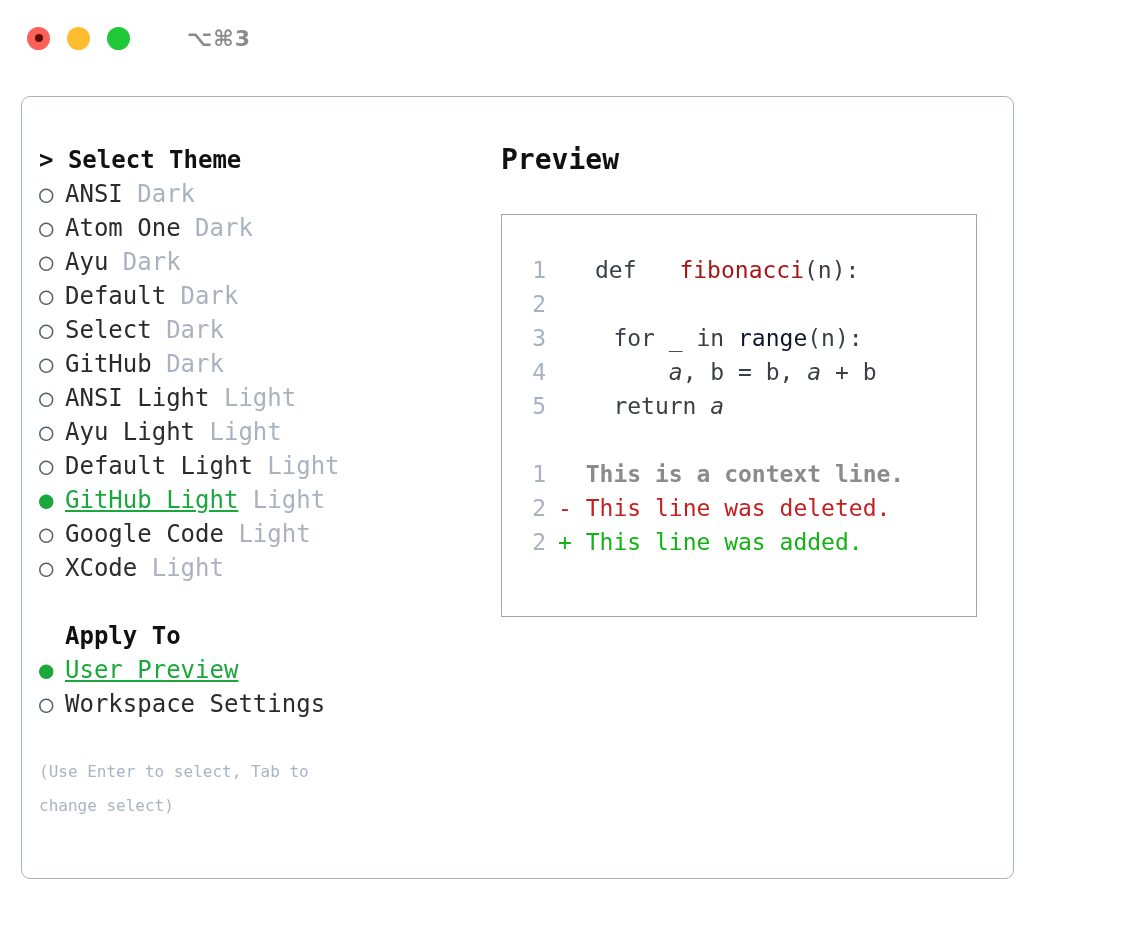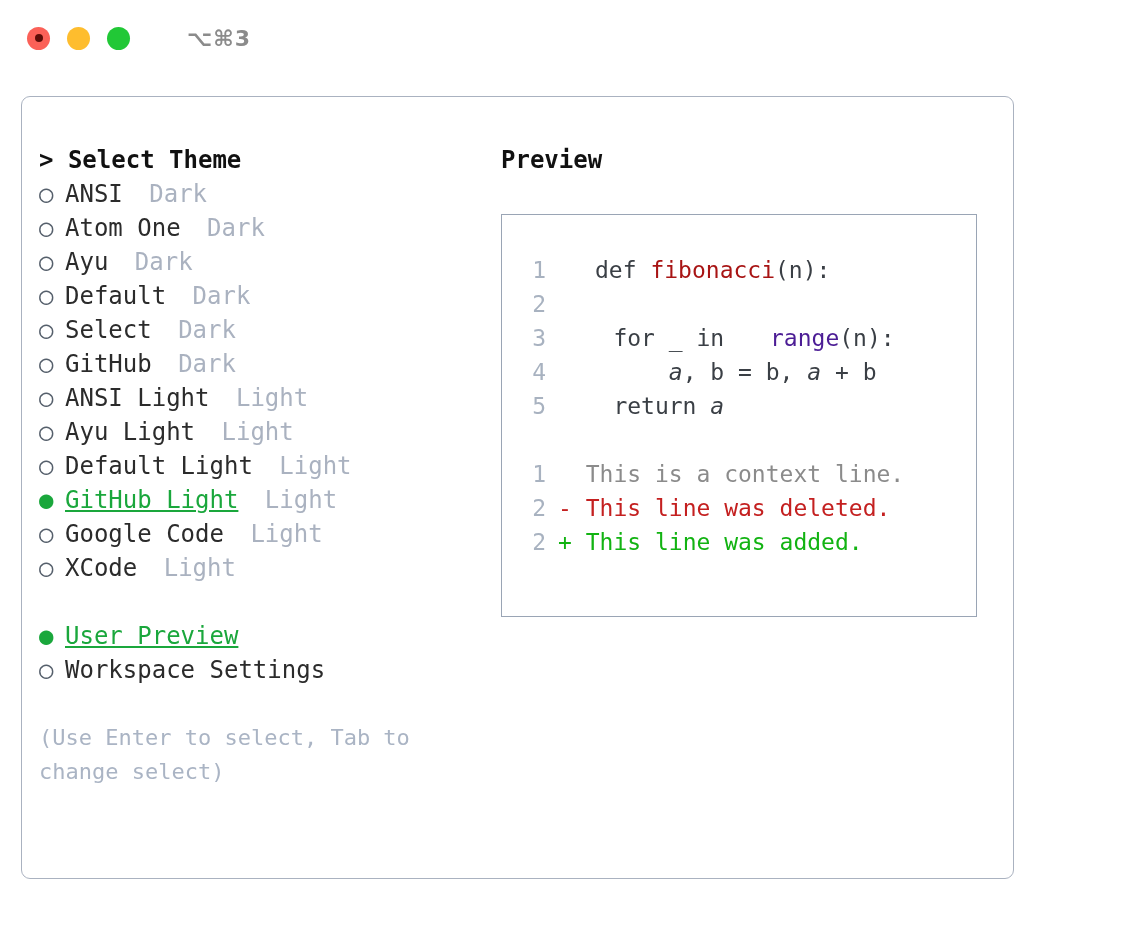--- a/index.html
+++ b/index.html
@@ -113,40 +113,40 @@
     display: inline-block;
     width: 26px;
     flex: 0 0 26px;
     font-size: 24px;
   }
   .bullet.on  { color: #1aa73c; }
   .bullet.off { color: #555f6b; }
 
   .opt-label      { color: #2b2b2b; }
   .opt.sel .opt-label { color: #1aa73c; text-decoration: underline; }
-  .opt-cat        { color: #aab2c0; margin-left: 12px; }
+  .opt-cat        { color: #aab2c0; }
 
   .spacer-row { height: 34px; }
 
   .hint {
     color: #aab4c4;
-    font-size: 22px;
+    font-size: 16px;
     line-height: 34px;
     width: 420px;
   }
 
   
   .right-col {
     position: absolute;
     left: 479px;
     top: 46px;
     width: 500px;
   }
   .preview-title {
-    font-size: 24px;
+    font-size: 28px;
     font-weight: bold;
     color: #111111;
     line-height: 34px;
   }
   .code-box {
     margin-top: 37px;
     width: 476px;
     height: 403px;
     border: 1.6px solid #9aa5b5;
     box-sizing: border-box;
@@ -165,29 +165,29 @@
     display: inline-block;
     width: 30px;
     flex: 0 0 30px;
     text-align: right;
     color: #a8b2c0;
     margin-right: 12px;
   }
   .code-text { color: #3a3f45; }
 
   .tok-def   { color: #3a3f45; margin-left: 37px; }
-  .tok-fn    { color: #a81414; }
+  .tok-fn    { color: #a81414; margin-left: 29px; }
   .tok-num   { color: #0d7d7d; }
-  .tok-kw    { color: #4c1d95; margin-left: 32px; }
+  .tok-kw    { color: #0f172a; }
   .tok-punct { color: #3a3f45; }
   .tok-var   { color: #3a3f45; font-style: italic; }
 
   .blank-line { height: 34px; }
 
-  .diff-ctx { color: #8b8b8b; }
+  .diff-ctx { color: #8b8b8b; font-weight: bold; }
   .diff-del { color: #c42020; }
   .diff-add { color: #12b312; }
 </style>
 </head>
 <body>
 
 <div class="window">
 
   <div class="titlebar">
     <div class="lights">
@@ -215,20 +215,21 @@
             <div class="opt"><span class="bullet off">○</span><span class="opt-label">ANSI Light</span><span class="opt-cat"> Light</span></div>
             <div class="opt"><span class="bullet off">○</span><span class="opt-label">Ayu Light</span><span class="opt-cat"> Light</span></div>
             <div class="opt"><span class="bullet off">○</span><span class="opt-label">Default Light</span><span class="opt-cat"> Light</span></div>
             <div class="opt sel"><span class="bullet on">●</span><span class="opt-label">GitHub Light</span><span class="opt-cat"> Light</span></div>
             <div class="opt"><span class="bullet off">○</span><span class="opt-label">Google Code</span><span class="opt-cat"> Light</span></div>
             <div class="opt"><span class="bullet off">○</span><span class="opt-label">XCode</span><span class="opt-cat"> Light</span></div>
           </div>
 
         <div class="spacer-row"></div>
 
+        <div class="opt"><span class="bullet off" style="color:transparent">○</span><span class="opt-label" style="font-weight:bold;color:#111">Apply To</span></div>
 
         <div id="apply-list">
             <div class="opt sel"><span class="bullet on">●</span><span class="opt-label">User Preview</span></div>
             <div class="opt"><span class="bullet off">○</span><span class="opt-label">Workspace Settings</span></div>
           </div>
 
         <div class="spacer-row"></div>
 
         <div class="hint">
           <div>(Use Enter to select, Tab to</div>

